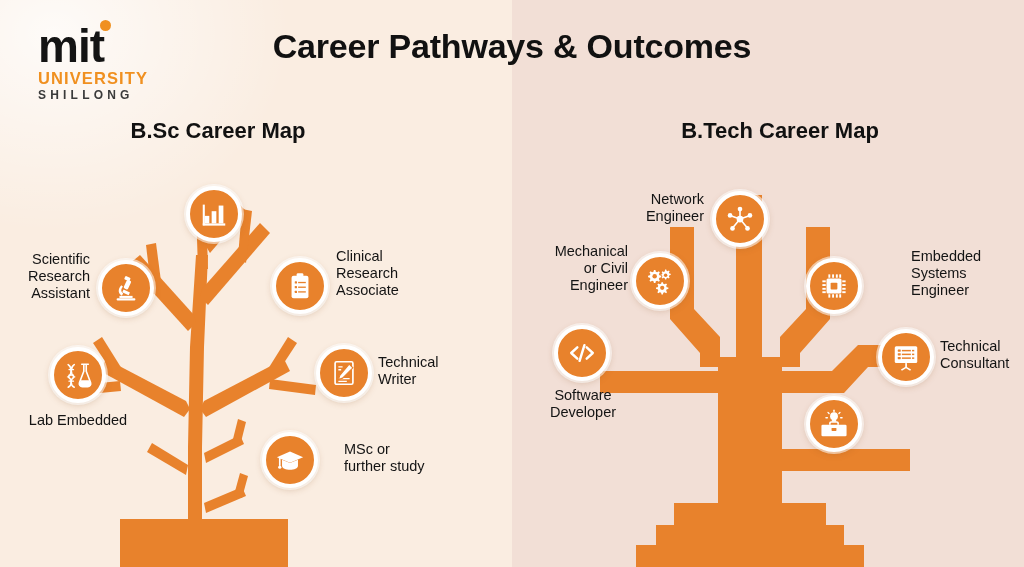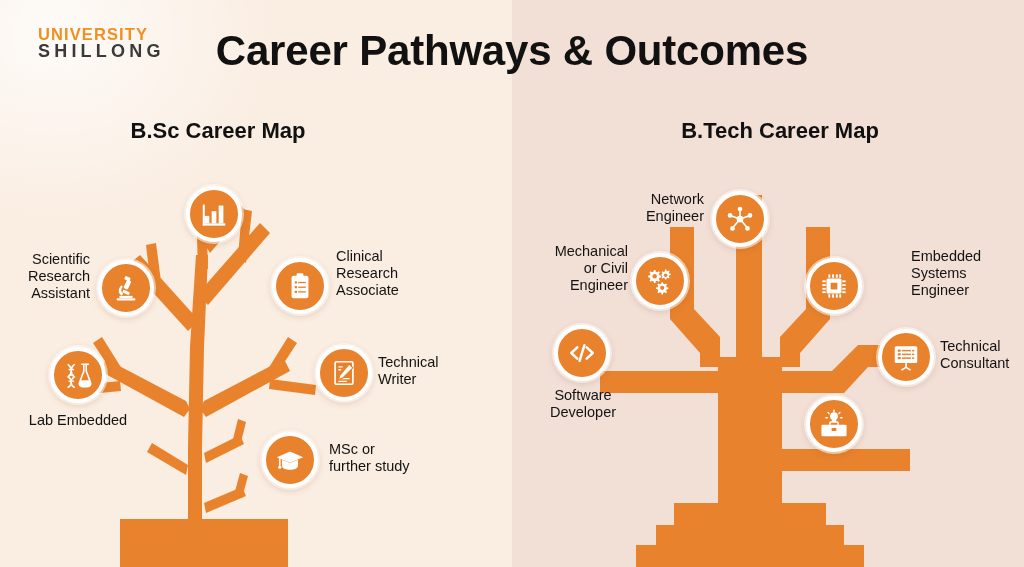--- a/index.html
+++ b/index.html
@@ -21,26 +21,26 @@
   }
 
   
   .logo{position:absolute;left:38px;top:24px;width:120px;}
   .logo-mit{position:relative;display:block;font-size:46px;line-height:44px;
     font-weight:bold;color:#141414;letter-spacing:-1px;}
   .logo-dot{position:absolute;left:62px;top:-4px;width:11px;height:11px;
     border-radius:50%;background:#F09020;}
   .logo-univ{display:block;color:#F09020;font-size:16.5px;font-weight:bold;
     letter-spacing:1.1px;line-height:19px;margin-top:1px;}
-  .logo-shil{display:block;color:#3A3A3A;font-size:18px;font-weight:bold;
+  .logo-shil{display:block;color:#3A3A3A;font-size:12px;font-weight:bold;
     letter-spacing:4.2px;line-height:15px;}
 
   
   .main-title{position:absolute;left:0;top:27px;width:1024px;text-align:center;
-    font-size:42px;font-weight:bold;color:#111;letter-spacing:-.2px;}
+    font-size:34px;font-weight:bold;color:#111;letter-spacing:-.2px;}
   .map-title{position:absolute;top:118px;width:512px;text-align:center;
     font-size:22px;font-weight:bold;color:#111;}
   .map-title.left{left:-38px;}
   .map-title.right{left:524px;}
 
   
   .tree{position:absolute;bottom:0;}
   .tree-left{left:92px;width:300px;height:420px;}
   .tree-right{left:600px;width:330px;height:400px;}
 
@@ -61,20 +61,24 @@
 </style>
 </head>
 <body>
 
 <div class="slide">
 
   <div class="panel panel-left"></div>
   <div class="panel panel-right"></div>
 
   <div class="logo">
+    <span class="logo-mit">
+      <span class="logo-dot"></span>
+      <span>mit</span>
+    </span>
     <span class="logo-univ">UNIVERSITY</span>
     <span class="logo-shil">SHILLONG</span>
   </div>
 
   <div class="main-title">Career Pathways &amp; Outcomes</div>
   <div class="map-title left">B.Sc Career Map</div>
   <div class="map-title right">B.Tech Career Map</div>
 
   <svg class="tree tree-left" viewBox="0 0 300 420">
     <g fill="#E8822C">
@@ -210,21 +214,21 @@
   <div class="badge" style="left:262px;top:432px;">
     <span>
       <svg width="30" height="30" viewBox="0 0 32 32" fill="#fff">
         <path d="M16 7 L30 13 L16 19 L2 13 Z"></path>
         <path d="M7.5 15.6 V22 C7.5 24.6 11.6 26.4 16 26.4 C20.4 26.4 24.5 24.6 24.5 22 V15.6 L16 19.3 Z"></path>
         <rect x="4.2" y="13.4" width="1.8" height="9" rx=".8"></rect>
         <circle cx="5.1" cy="23.6" r="1.7"></circle>
       </svg>
     </span>
   </div>
-  <div class="nlabel l" style="left:329px;top:441px;width:130px;">MSc or
+  <div class="nlabel l" style="left:344px;top:441px;width:130px;">MSc or
 further study</div>
 
   <div class="badge" style="left:712px;top:191px;">
     <span>
       <svg width="30" height="30" viewBox="0 0 32 32" stroke="#fff" stroke-width="1.7" fill="#fff">
         <path d="M16 16 L16 6 M16 16 L6 12.5 M16 16 L26 12.5 M16 16 L8.5 25 M16 16 L23.5 25"></path>
         <circle cx="16" cy="16" r="3.6" stroke="none"></circle>
         <circle cx="16" cy="5.4" r="2.5" stroke="none"></circle>
         <circle cx="5.4" cy="12.2" r="2.5" stroke="none"></circle>
         <circle cx="26.6" cy="12.2" r="2.5" stroke="none"></circle>

